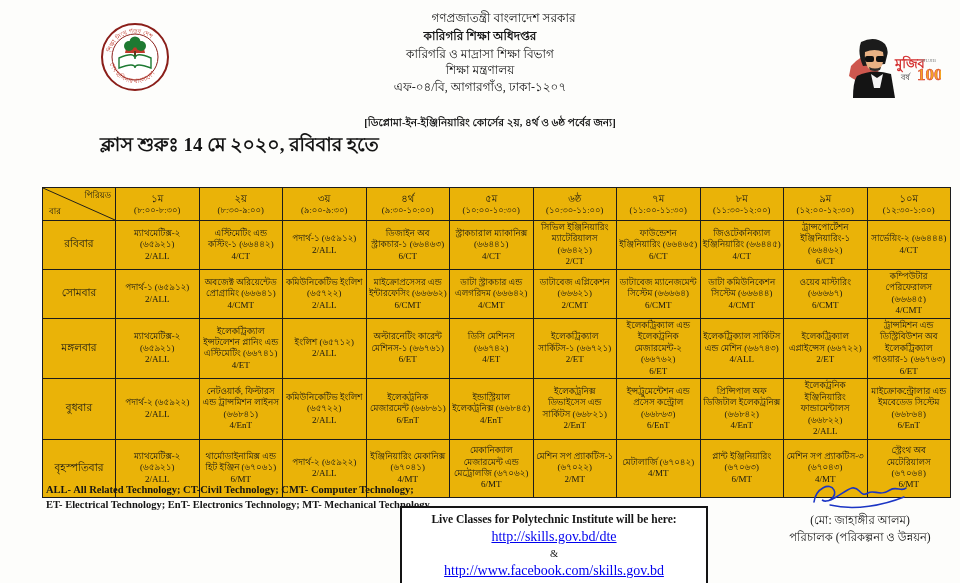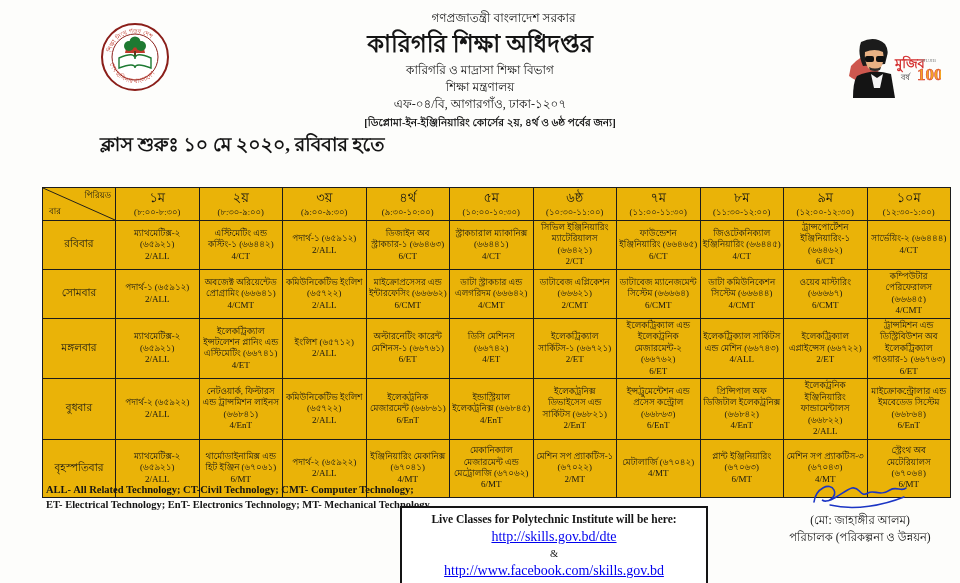--- a/index.html
+++ b/index.html
@@ -6,21 +6,21 @@
   html,body { margin:0; padding:0; }
   body {
     width:960px; height:583px; position:relative; overflow:hidden;
     background:#fdfdfb; color:#141414;
     font-family:"Liberation Serif", serif;
   }
 
   
   .doc-header { position:absolute; top:10px; left:0; width:100%; text-align:center; line-height:1.4; }
   .h-gov  { font-size:12px;padding-left:47px; }
-  .h-org  { font-size:24px; font-weight:bold; margin:1px 8px; }
+  .h-org  { font-size:12px; font-weight:bold; margin:1px 8px; }
   .h-div, .h-min, .h-addr { font-size:12px; }
 
   .logo-left  { position:absolute; left:100px; top:22px; width:70px; height:70px; }
   .logo-right { position:absolute; left:845px; top:36px; width:96px; height:66px; }
 
   
   .title-center { position:absolute; top:110px; left:300px; width:380px; text-align:center; }
   .t-main { font-size:17px; font-weight:bold; text-decoration:underline; }
   .t-sub  { font-size:10.5px; font-weight:bold; margin-top:5px; }
   .t-fb   { font-size:13.5px; font-weight:bold; text-decoration:underline; margin-top:5px; display:inline-block; }
@@ -29,21 +29,21 @@
   
   .routine { position:absolute; left:42px; top:187px; }
   table { border-collapse:collapse; table-layout:fixed; width:908px; background:#eab308; }
   th, td { border:1px solid #1c1c1c; text-align:center; vertical-align:middle; padding:1px 2px; font-weight:normal; }
   thead tr { height:33px; }
   tbody tr:nth-child(1) { height:44px; }
   tbody tr:nth-child(2) { height:48px; }
   tbody tr:nth-child(3) { height:53px; }
   tbody tr:nth-child(4) { height:58px; }
   tbody tr:nth-child(5) { height:58px; }
-  .p-name { font-size:13px; line-height:1.3; }
+  .p-name { font-size:10px; line-height:1.3; }
   .p-time { font-size:8.5px; line-height:1.3; }
   tbody th.day { font-size:10.5px; }
   td { font-size:8.8px; line-height:1.3; }
   td .grp { font-size:9px; }
   th.corner { position:relative; padding:0; }
   th.corner svg { position:absolute; left:0; top:0; width:100%; height:100%; }
   .c-top { position:absolute; top:1px; right:4px; font-size:8.5px; }
   .c-bot { position:absolute; bottom:1px; left:6px; font-size:8.5px; }
 
   
@@ -95,21 +95,21 @@
     <path d="M24,31 q6,3 12,0 l-1,3 q-5,2 -10,0 z" fill="#2b2b2b"></path>
     <path d="M12,40 q16,-8 34,-2 l4,24 -42,0 q0,-16 4,-22 z" fill="#141414"></path>
     <path d="M26,38 l6,4 6,-4 -3,14 -6,0 z" fill="#f4f4f4"></path>
     <text x="50" y="32" font-size="13" font-weight="bold" fill="#d32f2f">মুজিব</text>
     <text x="56" y="44" font-size="8" fill="#333333">বর্ষ</text>
     <text x="76" y="26" font-size="5" fill="#888888">MUJIB</text>
     <text x="72" y="44" font-size="17" font-weight="bold" fill="#f5a623" stroke="#d32f2f" stroke-width="0.5">100</text>
   </svg>
 </div>
 
-<div class="start-note">ক্লাস শুরুঃ ১০ মে ২০২০, রবিবার হতে</div>
+<div class="start-note">ক্লাস শুরুঃ 14 মে ২০২০, রবিবার হতে</div>
 <div class="title-center">
   <div class="t-sub">[ডিপ্লোমা-ইন-ইঞ্জিনিয়ারিং কোর্সের ২য়, ৪র্থ ও ৬ষ্ঠ পর্বের জন্য]</div>
 </div>
 
 <div class="routine">
   <table id="routine-table">
     <colgroup>
       <col style="width:73px">
       <col span="10" style="width:83.5px">
     </colgroup>

